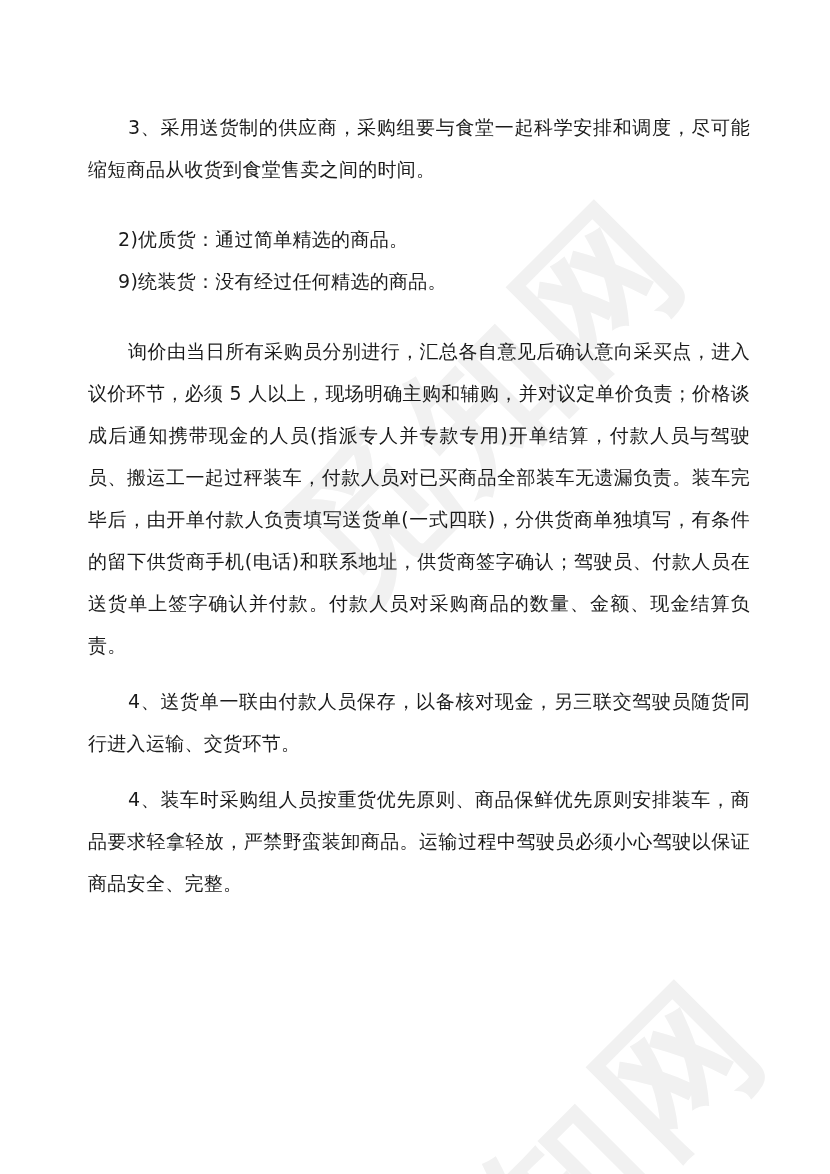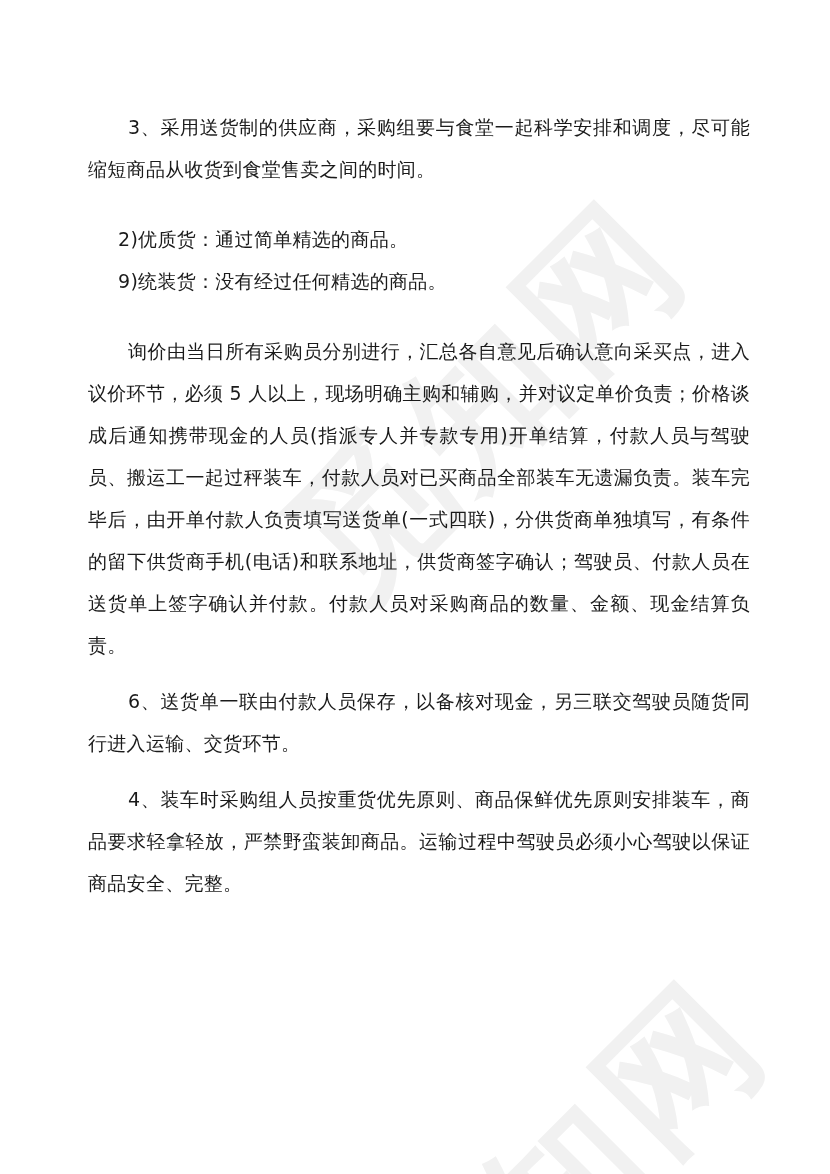--- a/index.html
+++ b/index.html
@@ -63,17 +63,17 @@
   <div class="content">
     <p class="para indent">3、采用送货制的供应商，采购组要与食堂一起科学安排和调度，尽可能缩短商品从收货到食堂售卖之间的时间。</p>
     <div class="gap"></div>
     <div class="gap"></div>
     <p class="para sub">2)优质货：通过简单精选的商品。</p>
     <p class="para sub">9)统装货：没有经过任何精选的商品。</p>
     <div class="gap"></div>
     <div class="gap"></div>
     <p class="para indent">询价由当日所有采购员分别进行，汇总各自意见后确认意向采买点，进入议价环节，必须 5 人以上，现场明确主购和辅购，并对议定单价负责；价格谈成后通知携带现金的人员(指派专人并专款专用)开单结算，付款人员与驾驶员、搬运工一起过秤装车，付款人员对已买商品全部装车无遗漏负责。装车完毕后，由开单付款人负责填写送货单(一式四联)，分供货商单独填写，有条件的留下供货商手机(电话)和联系地址，供货商签字确认；驾驶员、付款人员在送货单上签字确认并付款。付款人员对采购商品的数量、金额、现金结算负责。</p>
     <div class="gap"></div>
-    <p class="para indent">6、送货单一联由付款人员保存，以备核对现金，另三联交驾驶员随货同行进入运输、交货环节。</p>
+    <p class="para indent">4、送货单一联由付款人员保存，以备核对现金，另三联交驾驶员随货同行进入运输、交货环节。</p>
     <div class="gap"></div>
     <p class="para indent">4、装车时采购组人员按重货优先原则、商品保鲜优先原则安排装车，商品要求轻拿轻放，严禁野蛮装卸商品。运输过程中驾驶员必须小心驾驶以保证商品安全、完整。</p>
   </div>
 </div>
 
 </body></html>

